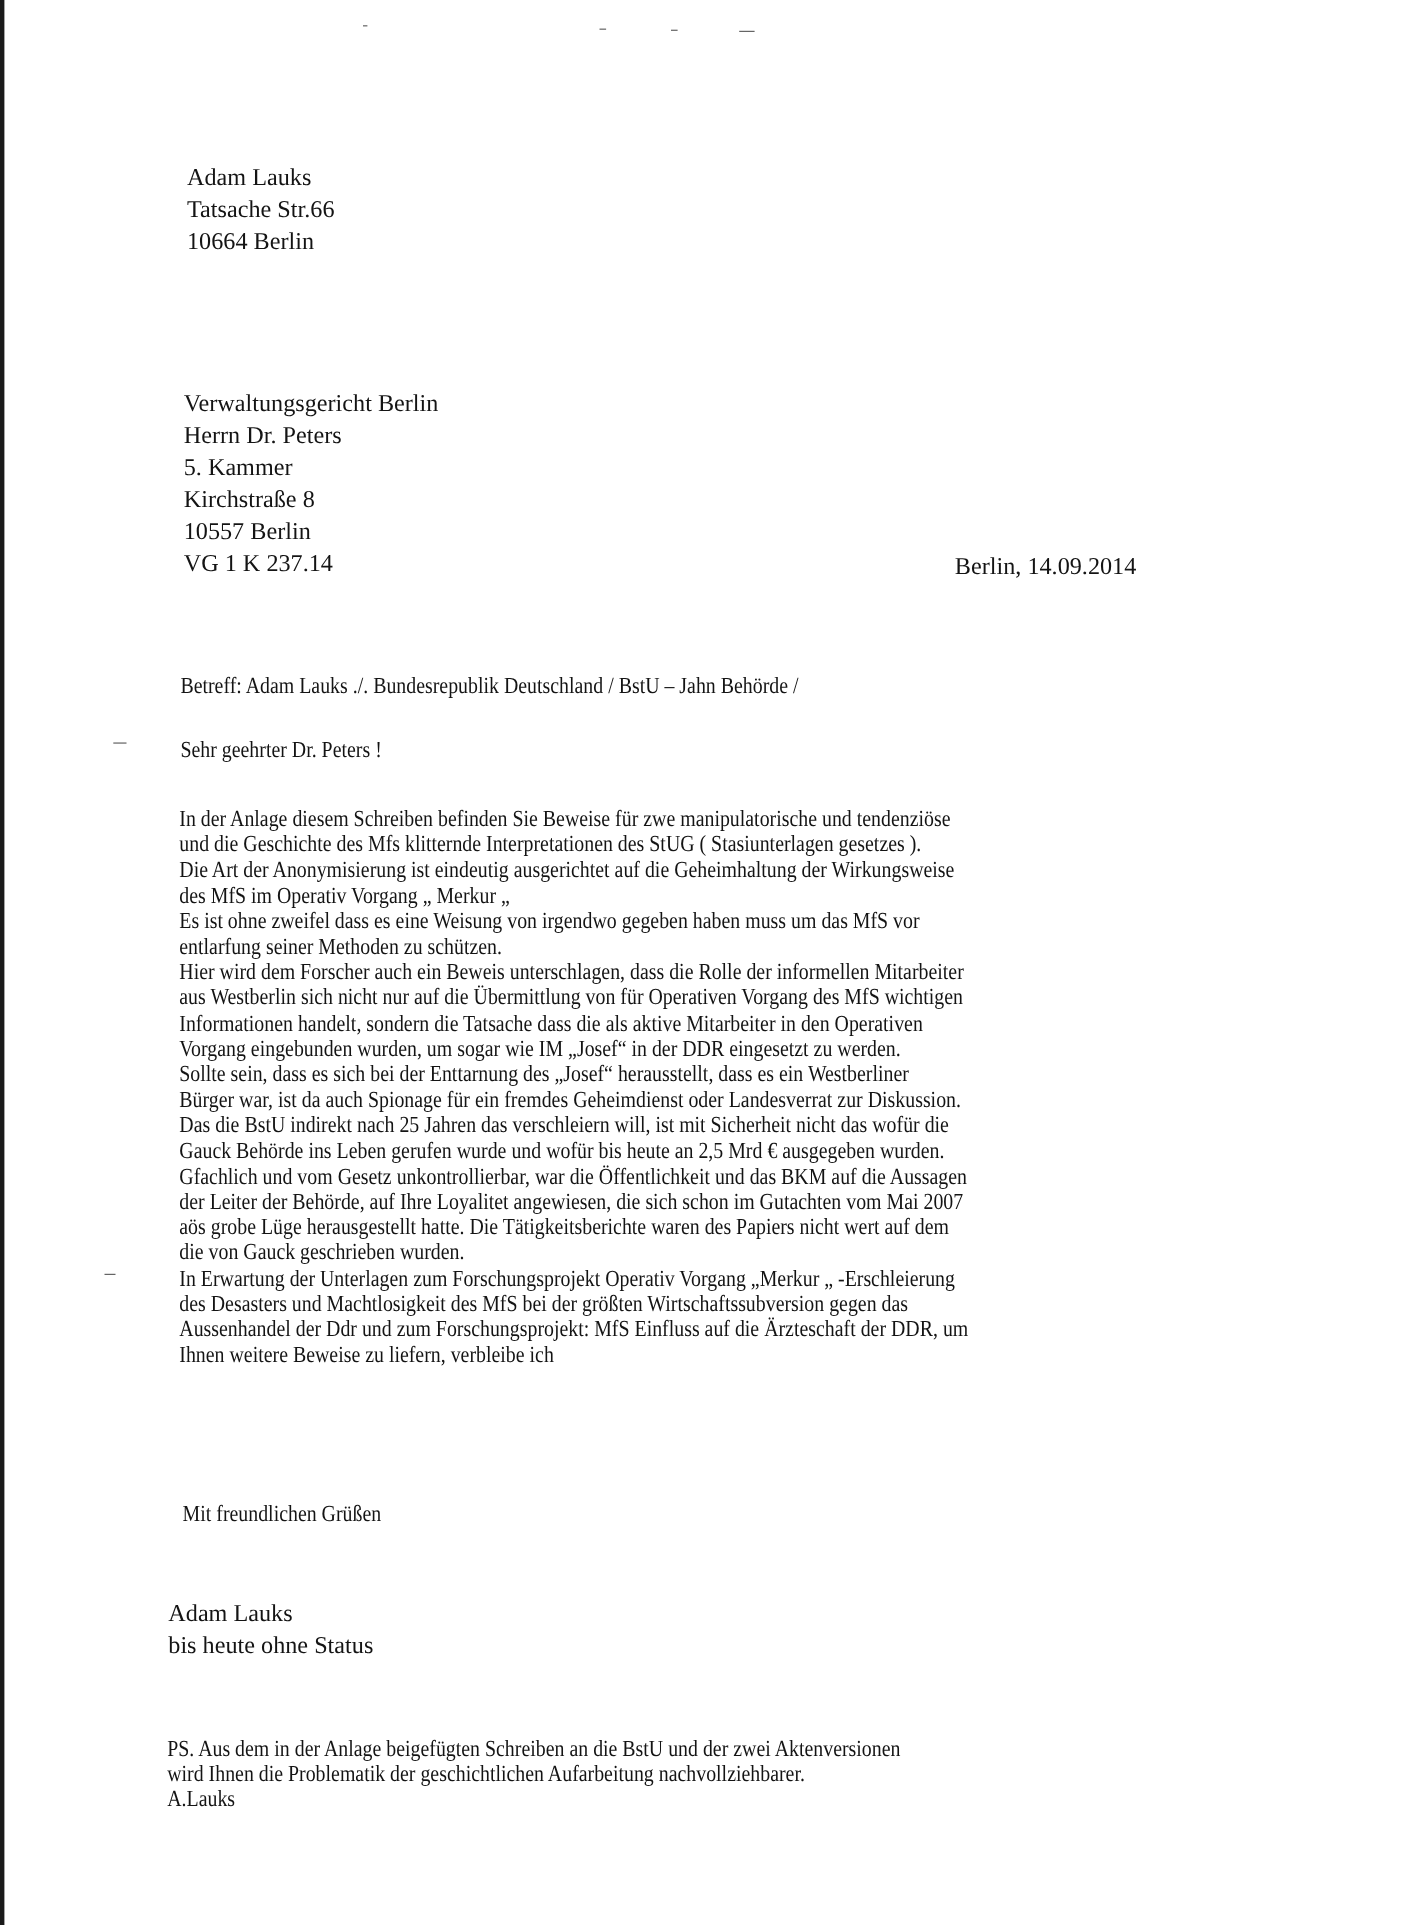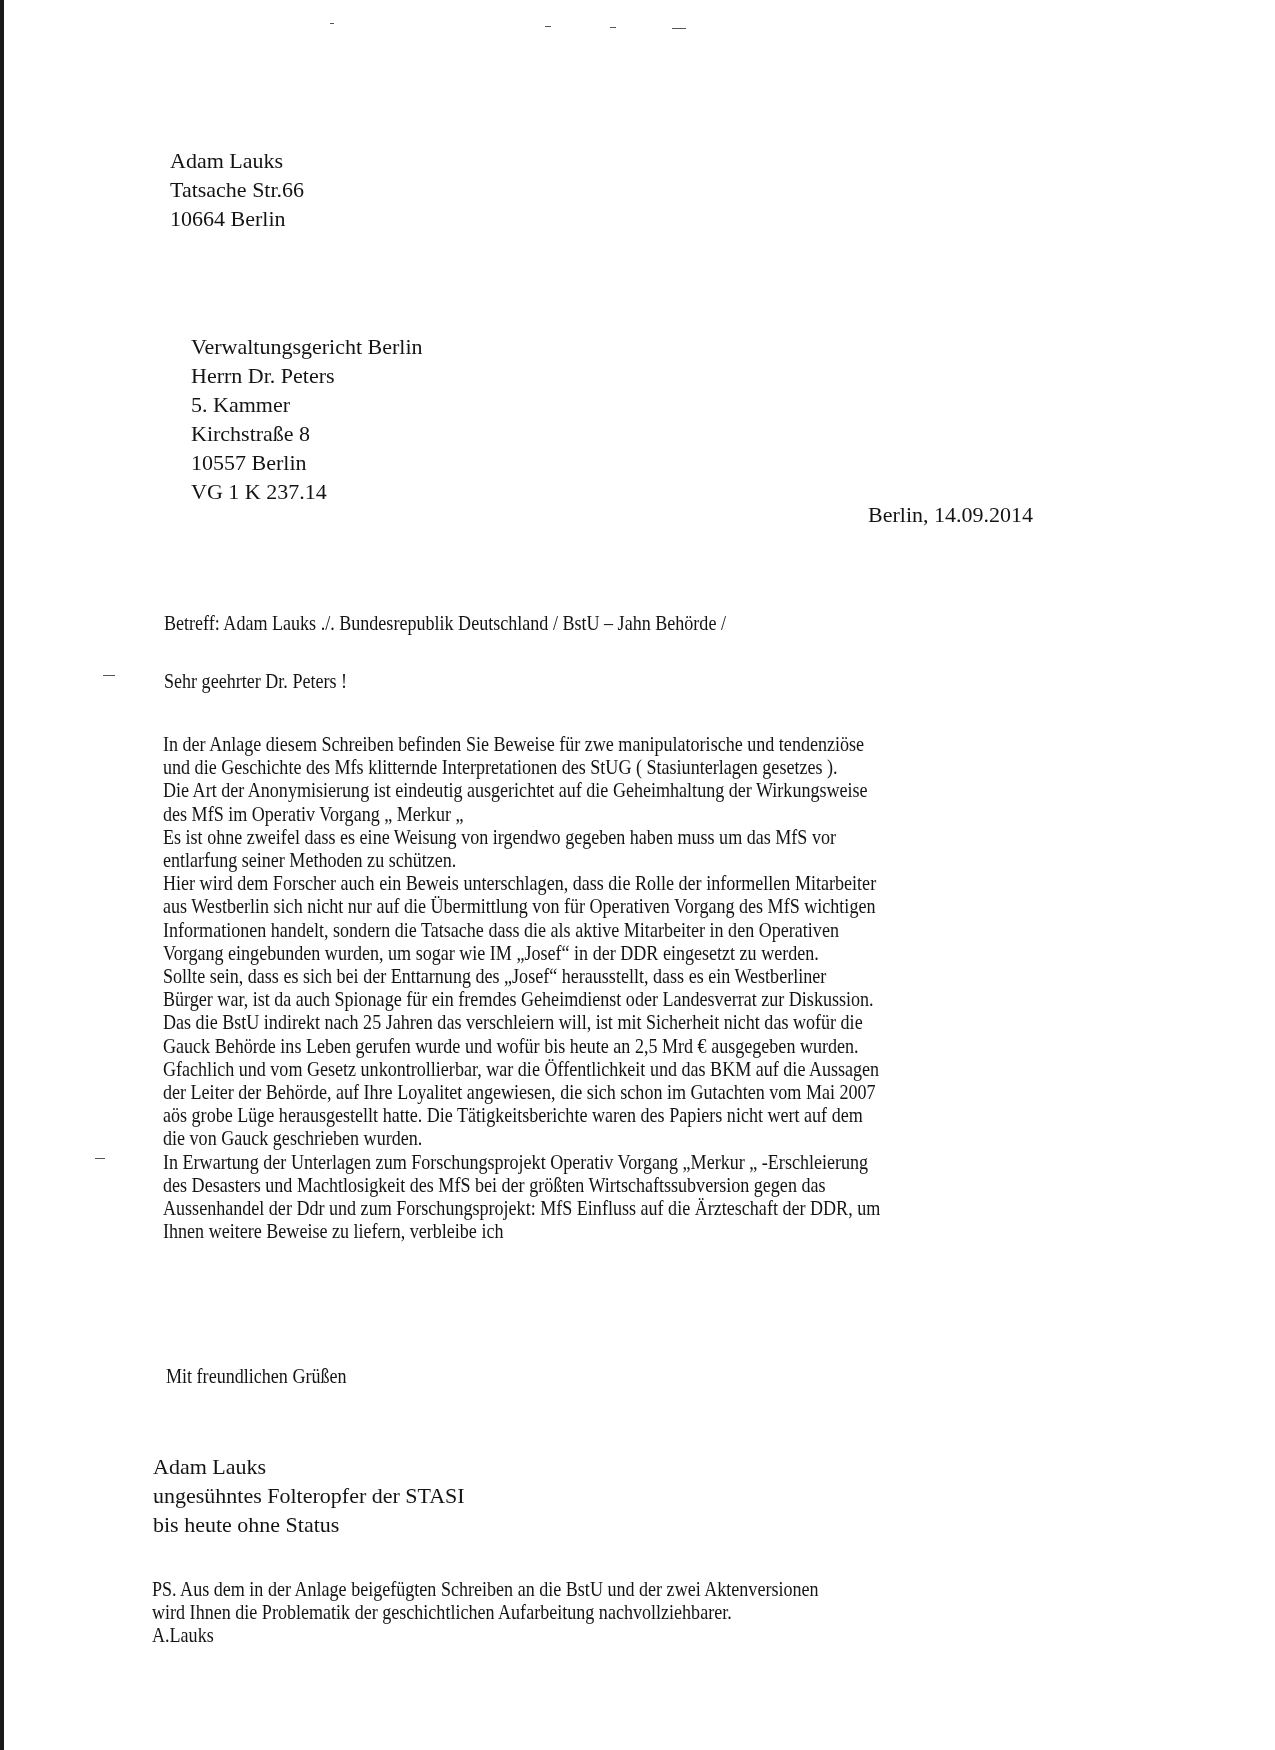--- a/index.html
+++ b/index.html
@@ -7,21 +7,21 @@
       width: 1275px; height: 1750px; position: relative; overflow: hidden;
       background: #ffffff; color: #141414;
       font-family: "Liberation Serif", "DejaVu Serif", serif;
     }
     .scan-edge { position: absolute; left: 0; top: 0; width: 4px; height: 1750px; background: #1a1a1a; }
     .speck { position: absolute; background: #555; height: 1px; }
     .block { position: absolute; margin: 0; }
     .addr { font-size: 22px; line-height: 29px; }
     .addr div { white-space: nowrap; }
     .sender { left: 170px; top: 146px; }
-    .recipient { left: 167px; top: 332px; margin-left: 24px; }
+    .recipient { left: 167px; top: 352px; }
     .date { left: 844px; top: 502px; font-size: 22px; white-space: nowrap; margin-left: 24px; }
     .body-text {
       font-size: 21px; line-height: 23.2px; white-space: nowrap;
       transform: scaleX(0.86); transform-origin: left top;
     }
     .subject { left: 164px; top: 612px; }
     .salutation { left: 164px; top: 670px; }
     .paragraph { left: 163px; top: 733px; }
     .closing { left: 166px; top: 1365px; }
     .signature { left: 153px; top: 1452px; font-size: 22px; line-height: 29px; }
@@ -82,21 +82,20 @@
   <span class="line">In Erwartung der Unterlagen zum Forschungsprojekt Operativ Vorgang „Merkur „ -Erschleierung</span>
   <span class="line">des Desasters und Machtlosigkeit des MfS bei der größten Wirtschaftssubversion gegen das</span>
   <span class="line">Aussenhandel der Ddr und zum Forschungsprojekt: MfS Einfluss auf die Ärzteschaft der DDR, um</span>
   <span class="line">Ihnen weitere Beweise zu liefern, verbleibe ich</span>
 </div>
 
 <div class="block body-text closing">Mit freundlichen Grüßen</div>
 
 <div class="block signature">
   <div>Adam Lauks</div>
-  <div>ungesühntes Folteropfer der STASI</div>
   <div>bis heute ohne Status</div>
 </div>
 
 <div class="block body-text ps">
   <span class="line">PS. Aus dem in der Anlage beigefügten Schreiben an die BstU und der zwei Aktenversionen</span>
   <span class="line">wird Ihnen die Problematik der geschichtlichen Aufarbeitung  nachvollziehbarer.</span>
   <span class="line">A.Lauks</span>
 </div>
 
 </body></html>

